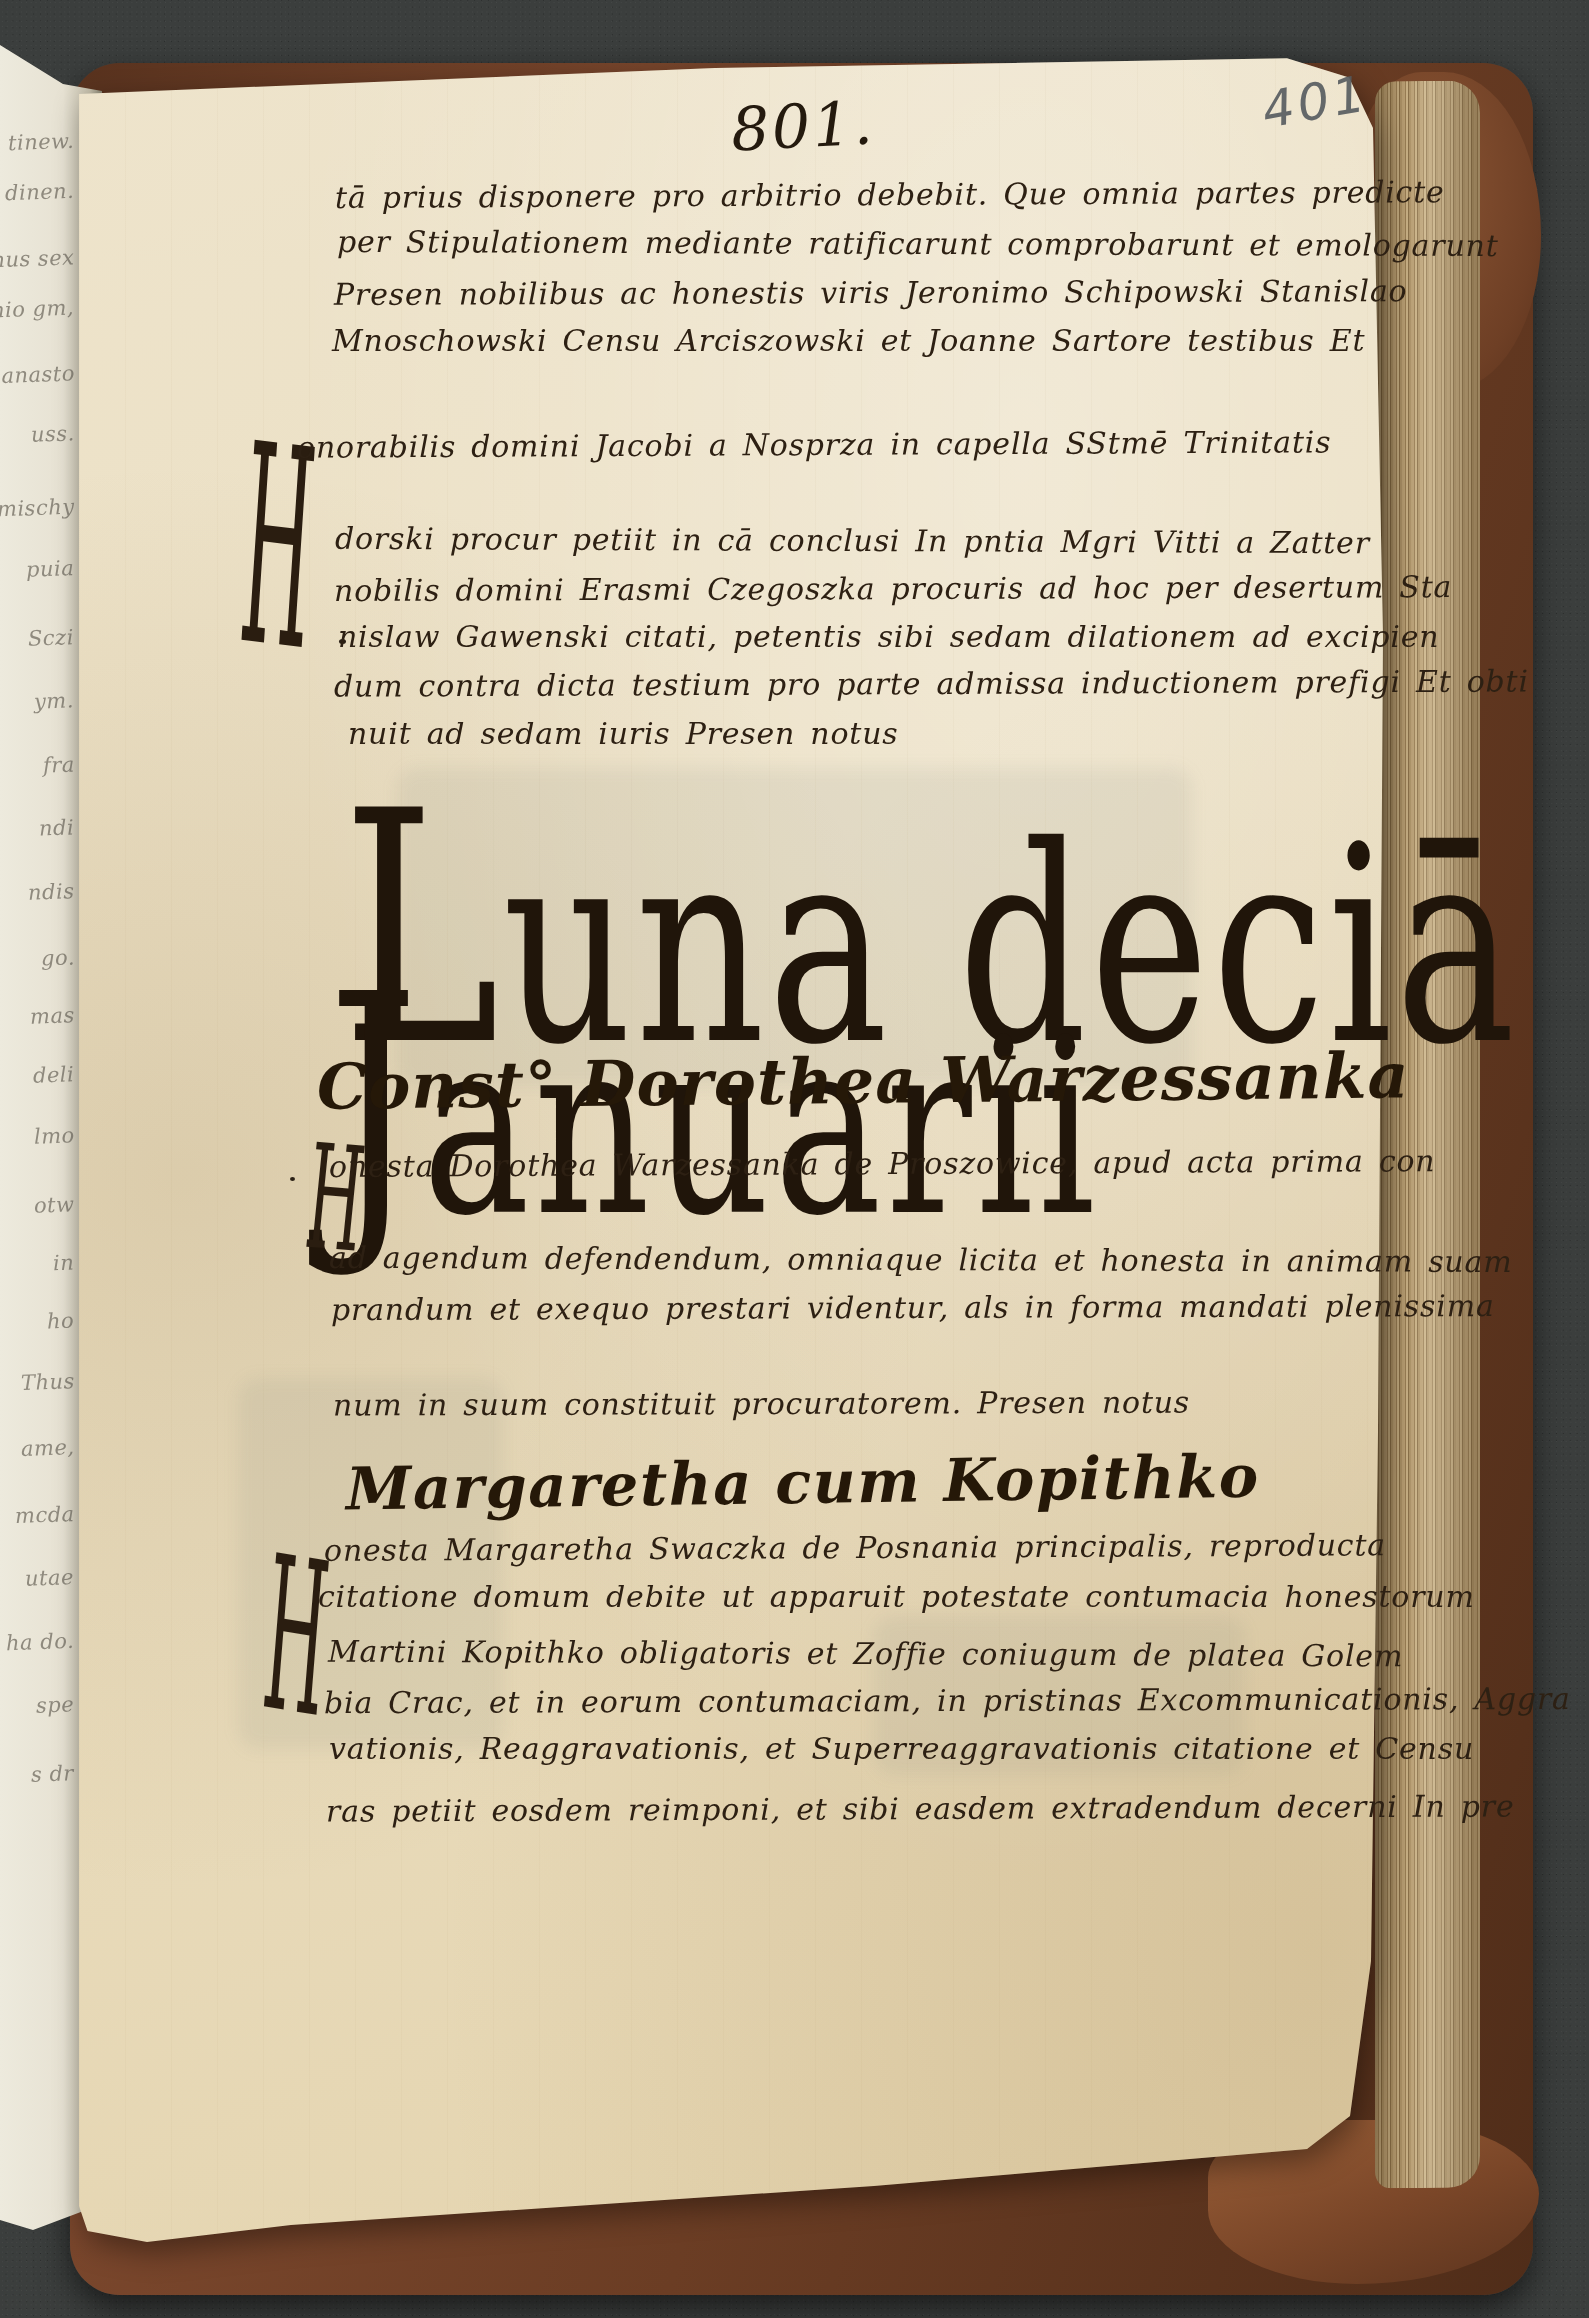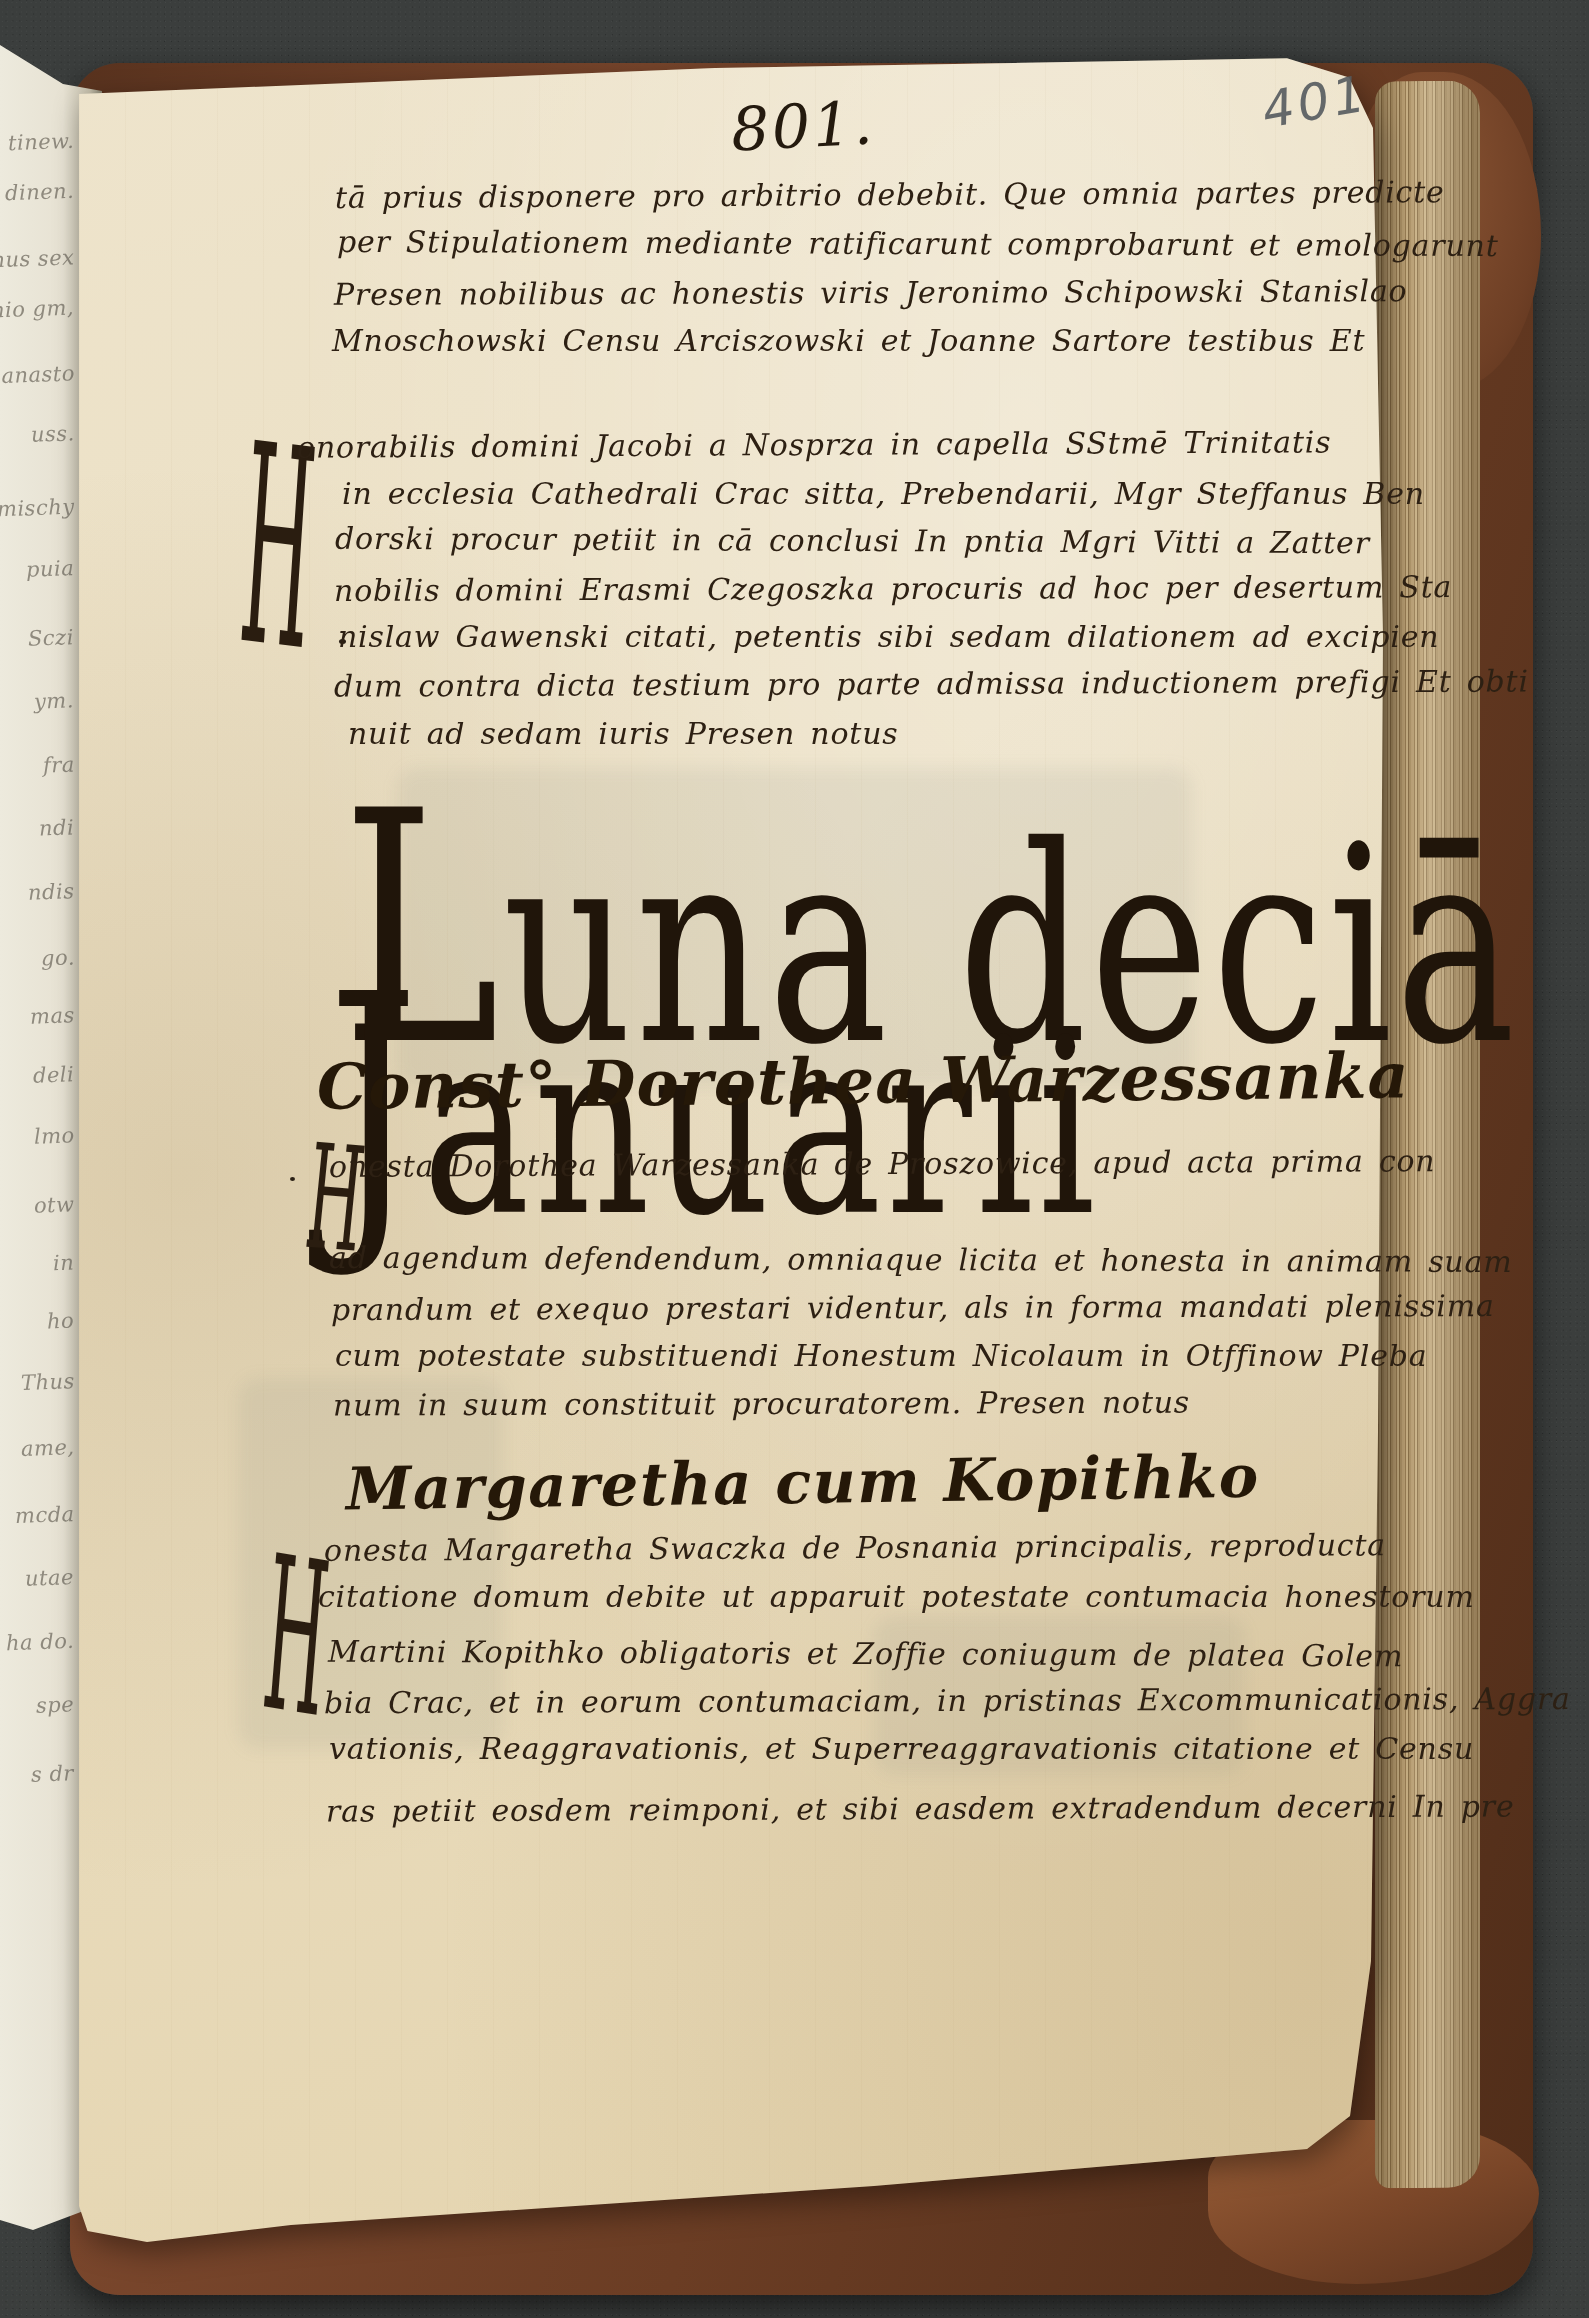--- a/index.html
+++ b/index.html
@@ -172,36 +172,34 @@
   <div class="folio-ink">801.</div>
   <div class="folio-pencil">401</div>
 
   <div class="line" style="left:335px;top:180px;transform:rotate(-0.3deg);">tā prius disponere pro arbitrio debebit. Que omnia partes predicte</div>
   <div class="line" style="left:337px;top:229px;transform:rotate(0.2deg);">per Stipulationem mediante ratificarunt comprobarunt et emologarunt</div>
   <div class="line" style="left:334px;top:278px;transform:rotate(-0.2deg);">Presen nobilibus ac honestis viris Jeronimo Schipowski Stanislao</div>
   <div class="line" style="left:332px;top:326px;">Mnoschowski Censu Arciszowski et Joanne Sartore testibus Et</div>
 
   <div class="initial-mark" style="left:245px;top:409px;transform:scaleY(3.5) rotate(2deg);">H</div>
   <div class="line" style="left:297px;top:430px;transform:rotate(-0.3deg);">onorabilis domini Jacobi a Nosprza in capella SStmē Trinitatis</div>
-  <div class="line" style="left:342px;top:479px;">in ecclesia Cathedrali Crac sitta, Prebendarii, Mgr Steffanus Ben</div>
   <div class="line" style="left:335px;top:526px;transform:rotate(0.25deg);">dorski procur petiit in cā conclusi In pntia Mgri Vitti a Zatter</div>
   <div class="line" style="left:334px;top:574px;transform:rotate(-0.2deg);">nobilis domini Erasmi Czegoszka procuris ad hoc per desertum Sta</div>
   <div class="line" style="left:338px;top:622px;">nislaw Gawenski citati, petentis sibi sedam dilationem ad excipien</div>
   <div class="line" style="left:334px;top:669px;transform:rotate(-0.25deg);">dum contra dicta testium pro parte admissa inductionem prefigi Et obti</div>
   <div class="line" style="left:348px;top:719px;">nuit ad sedam iuris Presen notus</div>
 
   <div class="headline1">Luna deciā</div>
   <div class="headline2">Januarii</div>
 
   <div class="subheading">Const° Dorothea Warzessanka</div>
   <div class="initial-mark" style="left:309px;top:1125px;font-size:63px;transform:scaleY(2.3) rotate(2deg);">H</div>
   <div class="line" style="left:329px;top:1149px;transform:rotate(-0.3deg);">onesta Dorothea Warzessanka de Proszowice, apud acta prima con</div>
   <div class="line" style="left:329px;top:1245px;transform:rotate(0.2deg);">ad agendum defendendum, omniaque licita et honesta in animam suam</div>
   <div class="line" style="left:331px;top:1293px;transform:rotate(-0.2deg);">prandum et exequo prestari videntur, als in forma mandati plenissima</div>
-  <div class="line" style="left:335px;top:1341px;">cum potestate substituendi Honestum Nicolaum in Otffinow Pleba</div>
   <div class="line" style="left:333px;top:1389px;transform:rotate(-0.2deg);">num in suum constituit procuratorem. Presen notus</div>
 
   <div class="entry-heading">Margaretha cum Kopithko</div>
   <div class="initial-mark" style="left:268px;top:1527px;font-size:69px;transform:scaleY(3.1) rotate(3deg);">H</div>
   <div class="line" style="left:324px;top:1533px;transform:rotate(-0.3deg);">onesta Margaretha Swaczka de Posnania principalis, reproducta</div>
   <div class="line" style="left:318px;top:1582px;">citatione domum debite ut apparuit potestate contumacia honestorum</div>
   <div class="line" style="left:328px;top:1639px;transform:rotate(0.25deg);">Martini Kopithko obligatoris et Zoffie coniugum de platea Golem</div>
   <div class="line" style="left:324px;top:1686px;transform:rotate(-0.2deg);">bia Crac, et in eorum contumaciam, in pristinas Excommunicationis, Aggra</div>
   <div class="line" style="left:329px;top:1734px;">vationis, Reaggravationis, et Superreaggravationis citatione et Censu</div>
   <div class="line" style="left:326px;top:1794px;transform:rotate(-0.25deg);">ras petiit eosdem reimponi, et sibi easdem extradendum decerni In pre</div>

